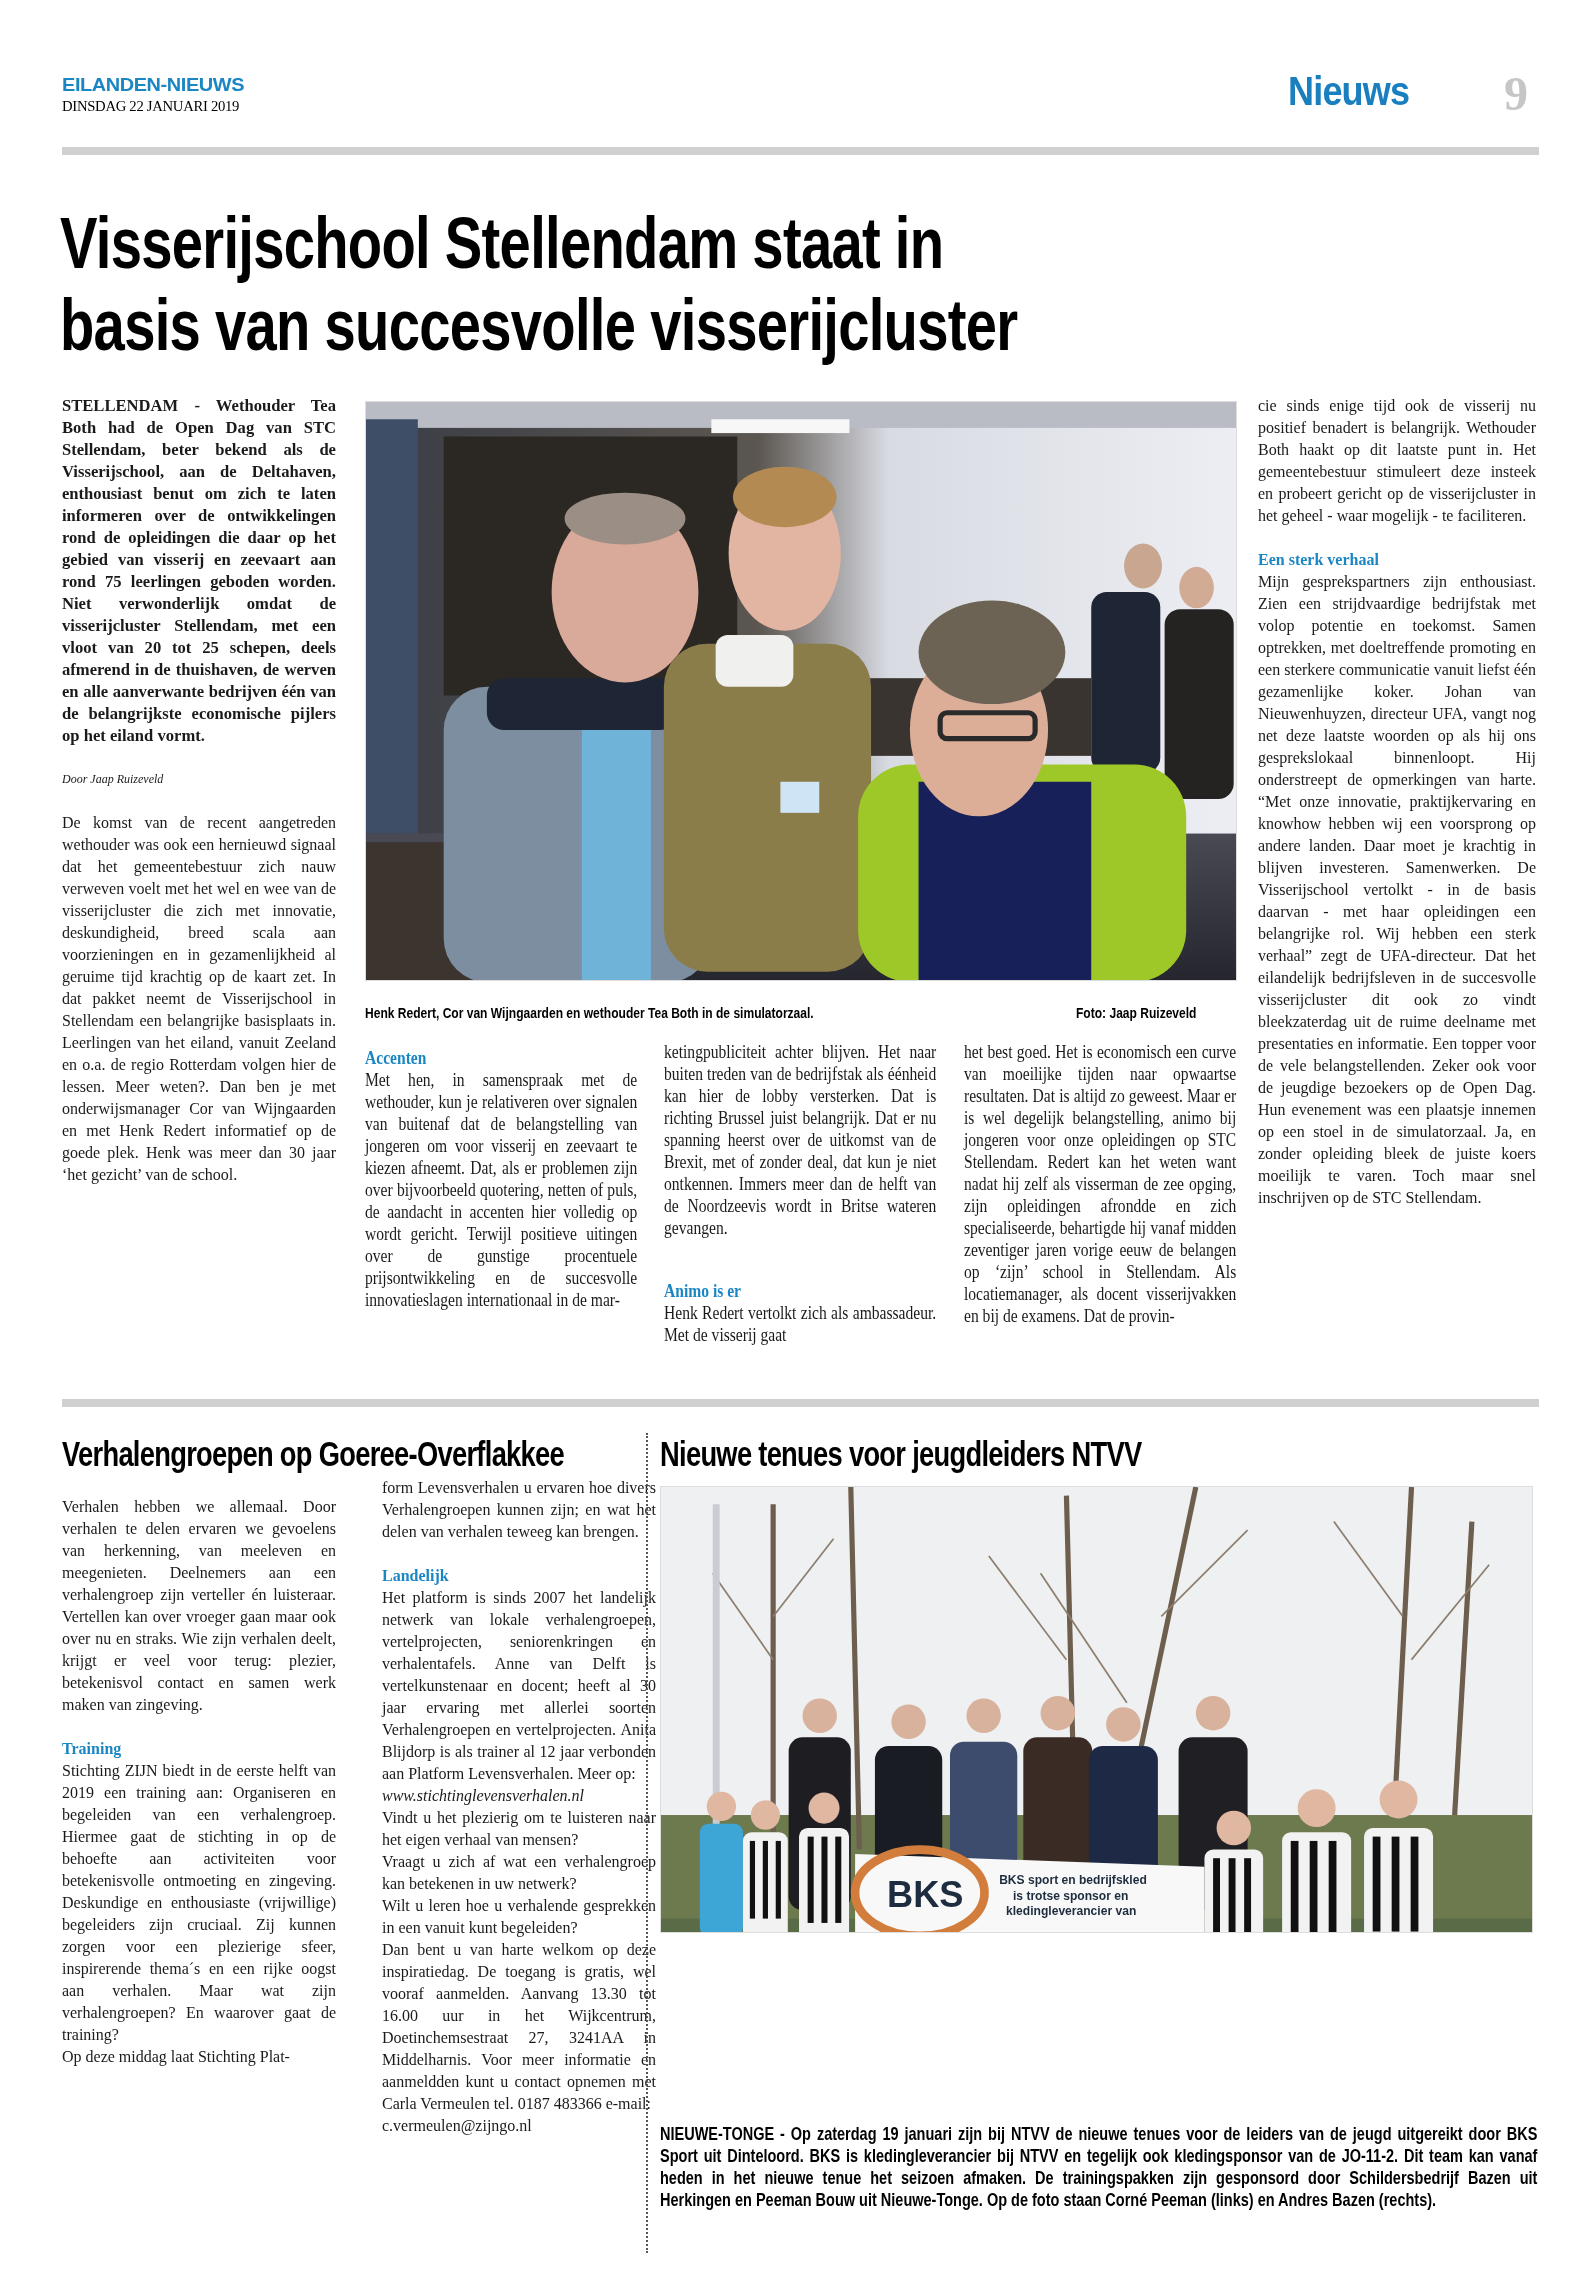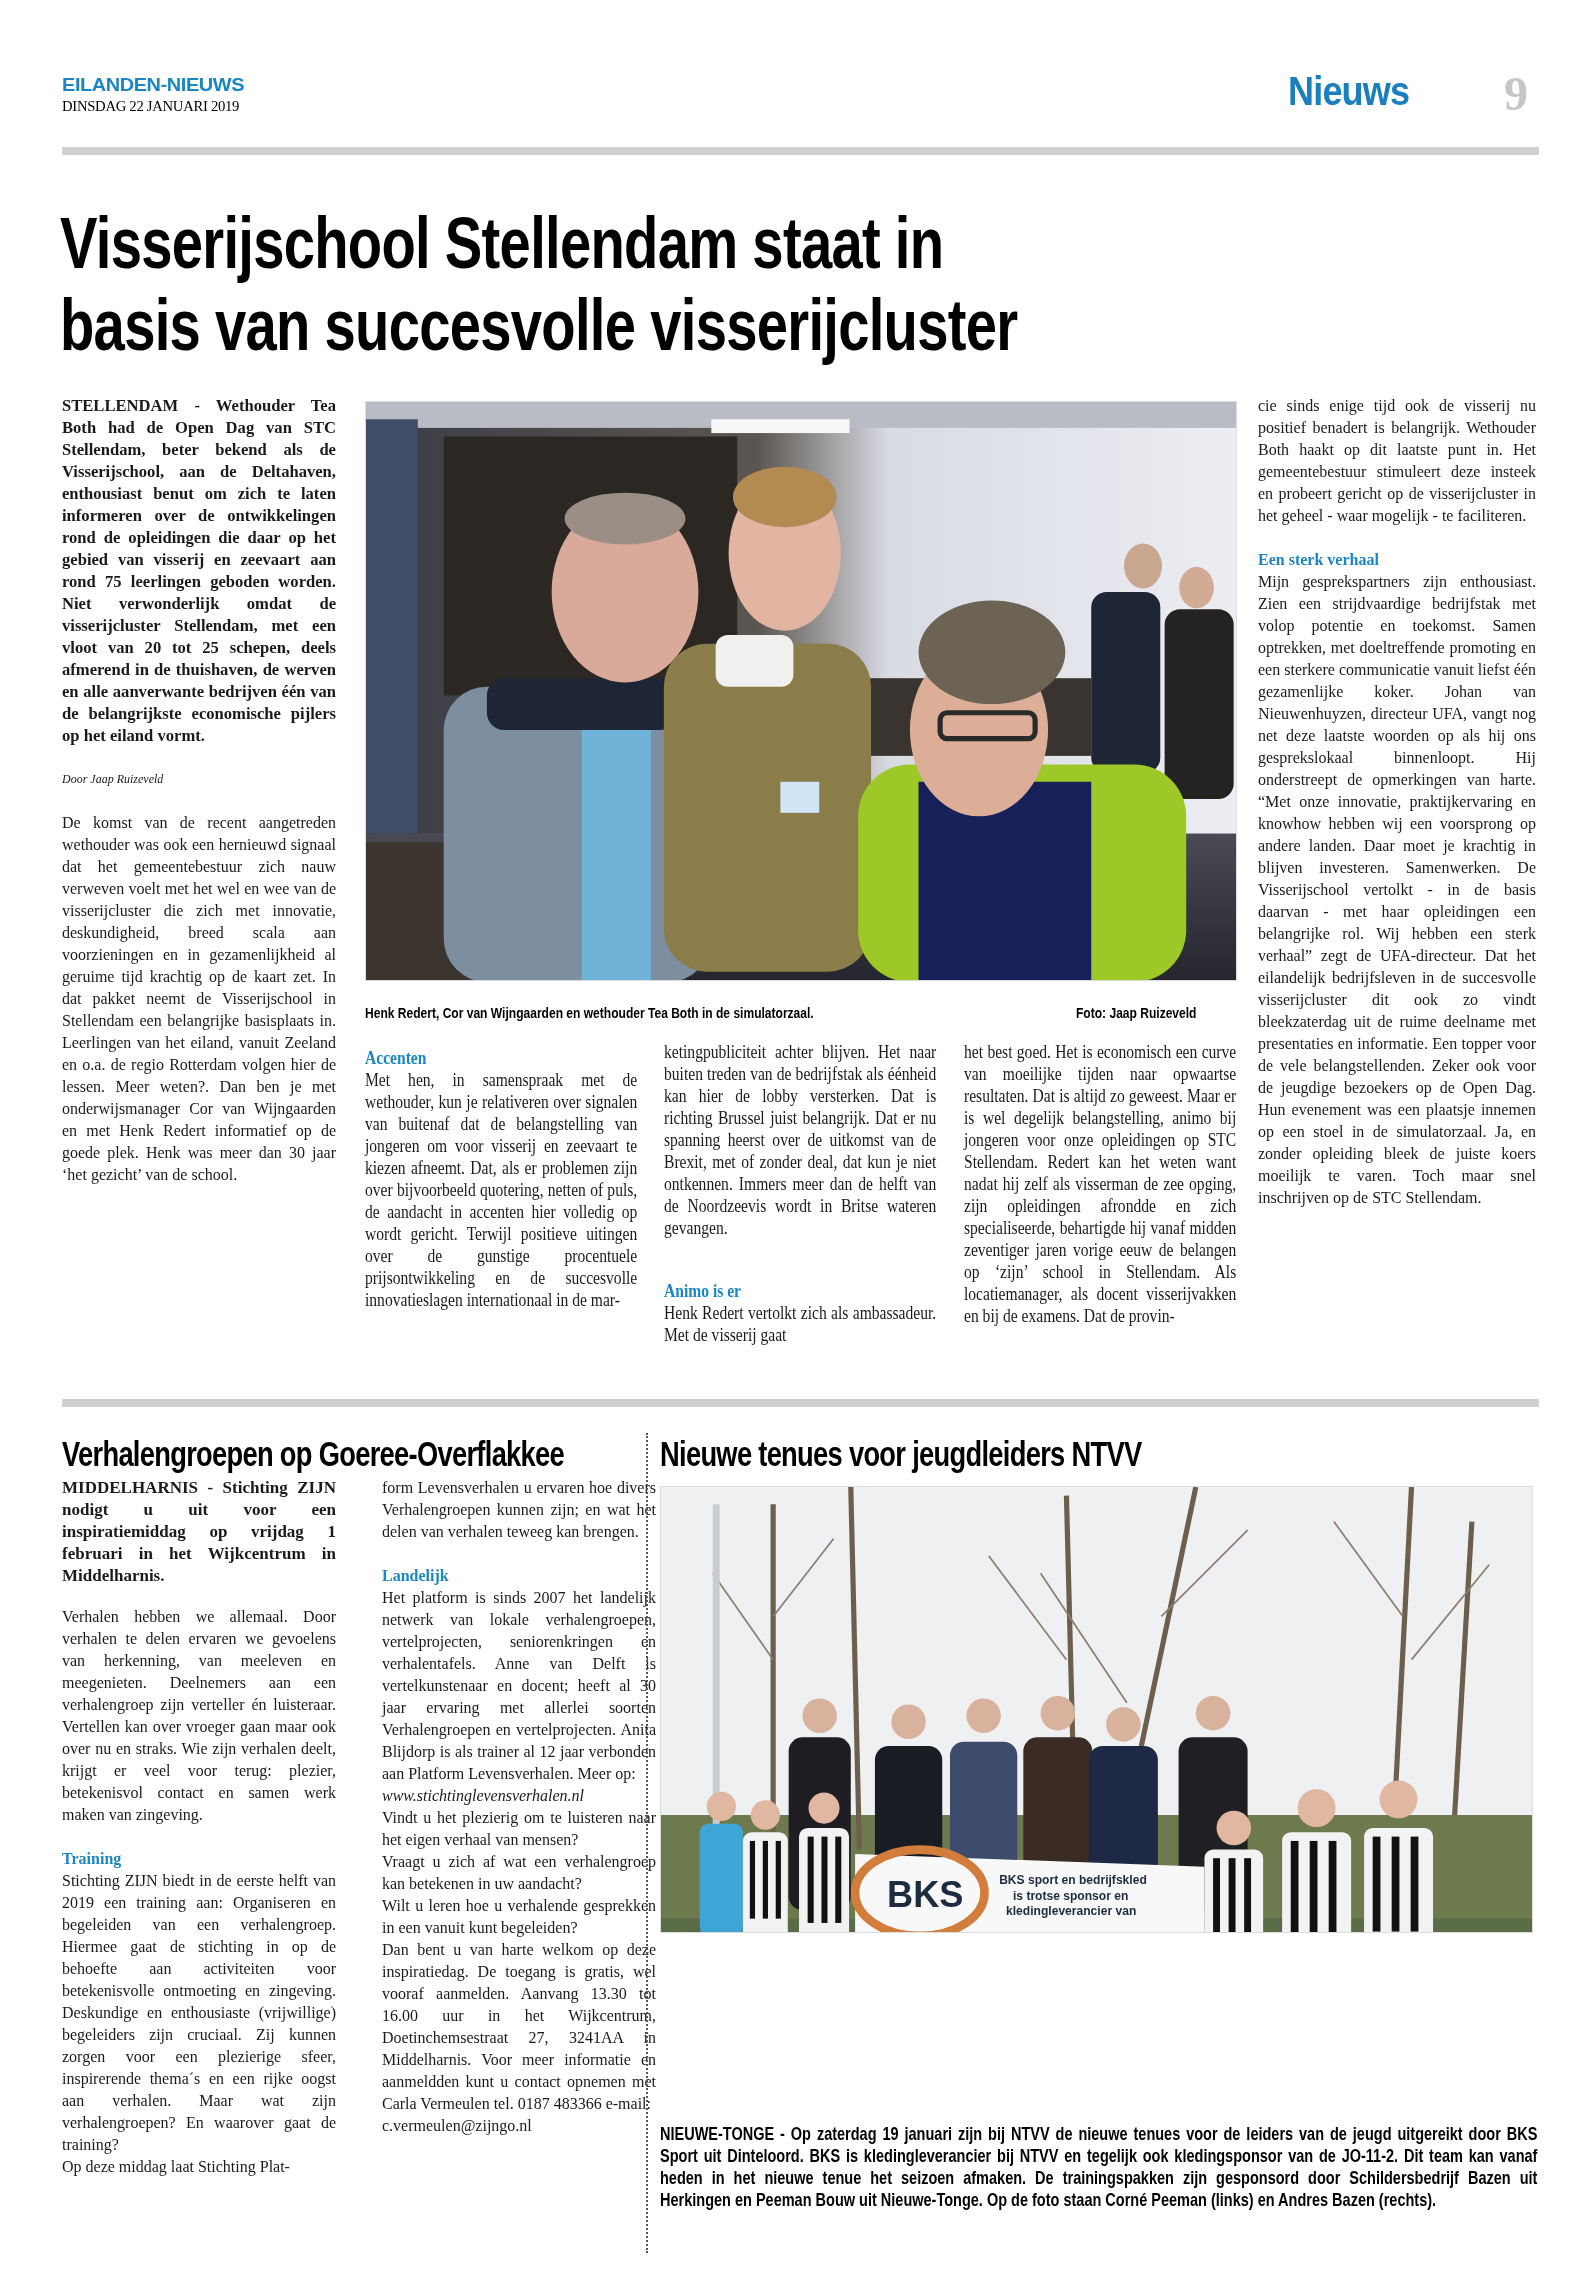--- a/index.html
+++ b/index.html
@@ -122,34 +122,33 @@
   <p>cie sinds enige tijd ook de visserij nu positief benadert is belangrijk. Wethouder Both haakt op dit laatste punt in. Het gemeentebestuur stimuleert deze insteek en probeert gericht op de visserijcluster in het geheel - waar mogelijk - te faciliteren.</p>
   <p class="sub" style="margin-top:22.4px;">Een sterk verhaal</p>
   <p>Mijn gesprekspartners zijn enthousiast. Zien een strijdvaardige bedrijfstak met volop potentie en toekomst. Samen optrekken, met doeltreffende promoting en een sterkere communicatie vanuit liefst één gezamenlijke koker. Johan van Nieuwenhuyzen, directeur UFA, vangt nog net deze laatste woorden op als hij ons gesprekslokaal binnenloopt. Hij onderstreept de opmerkingen van harte. “Met onze innovatie, praktijkervaring en knowhow hebben wij een voorsprong op andere landen. Daar moet je krachtig in blijven investeren. Samenwerken. De Visserijschool vertolkt - in de basis daarvan - met haar opleidingen een belangrijke rol. Wij hebben een sterk verhaal” zegt de UFA-directeur. Dat het eilandelijk bedrijfsleven in de succesvolle visserijcluster dit ook zo vindt bleekzaterdag uit de ruime deelname met presentaties en informatie. Een topper voor de vele belangstellenden. Zeker ook voor de jeugdige bezoekers op de Open Dag. Hun evenement was een plaatsje innemen op een stoel in de simulatorzaal. Ja, en zonder opleiding bleek de juiste koers moeilijk te varen. Toch maar snel inschrijven op de STC Stellendam.</p>
 </div>
 
 <div class="abs rule" style="top:1399px;"></div>
 
 <div class="abs headline h2" style="left:62px; top:1433px;">Verhalengroepen op Goeree-Overflakkee</div>
 
 <div class="abs col" style="left:62px; top:1477px; width:274px;">
-  <p class="lead" style="font-size:17px;">MIDDELHARNIS - Stichting ZIJN nodigt u uit voor een inspiratiemiddag op vrijdag 1 februari in het Wijkcentrum in Middelharnis.</p>
   <p style="margin-top:19px;">Verhalen hebben we allemaal. Door verhalen te delen ervaren we gevoelens van herkenning, van meeleven en meegenieten. Deelnemers aan een verhalengroep zijn verteller én luisteraar. Vertellen kan over vroeger gaan maar ook over nu en straks. Wie zijn verhalen deelt, krijgt er veel voor terug: plezier, betekenisvol contact en samen werk maken van zingeving.</p>
   <p class="sub">Training</p>
   <p>Stichting ZIJN biedt in de eerste helft van 2019 een training aan: Organiseren en begeleiden van een verhalengroep. Hiermee gaat de stichting in op de behoefte aan activiteiten voor betekenisvolle ontmoeting en zingeving. Deskundige en enthousiaste (vrijwillige) begeleiders zijn cruciaal. Zij kunnen zorgen voor een plezierige sfeer, inspirerende thema´s en een rijke oogst aan verhalen. Maar wat zijn verhalengroepen? En waarover gaat de training?</p>
   <p style="text-align:left;">Op deze middag laat Stichting Plat-</p>
 </div>
 
 <div class="abs col" style="left:382px; top:1477px; width:274px;">
   <p>form Levensverhalen u ervaren hoe divers Verhalengroepen kunnen zijn; en wat het delen van verhalen teweeg kan brengen.</p>
   <p class="sub">Landelijk</p>
   <p>Het platform is sinds 2007 het landelijk netwerk van lokale verhalengroepen, vertelprojecten, seniorenkringen en verhalentafels. Anne van Delft is vertelkunstenaar en docent; heeft al 30 jaar ervaring met allerlei soorten Verhalengroepen en vertelprojecten. Anita Blijdorp is als trainer al 12 jaar verbonden aan Platform Levensverhalen. Meer op:</p>
   <p style="text-align:left;font-style:italic;">www.stichtinglevensverhalen.nl</p>
   <p>Vindt u het plezierig om te luisteren naar het eigen verhaal van mensen?</p>
-  <p>Vraagt u zich af wat een verhalengroep kan betekenen in uw aandacht?</p>
+  <p>Vraagt u zich af wat een verhalengroep kan betekenen in uw netwerk?</p>
   <p>Wilt u leren hoe u verhalende gesprekken in een vanuit kunt begeleiden?</p>
   <p>Dan bent u van harte welkom op deze inspiratiedag. De toegang is gratis, wel vooraf aanmelden. Aanvang 13.30 tot 16.00 uur in het Wijkcentrum, Doetinchemsestraat 27, 3241AA in Middelharnis. Voor meer informatie en aanmeldden kunt u contact opnemen met Carla Vermeulen tel. 0187 483366 e-mail:</p>
   <p style="text-align:left;">c.vermeulen@zijngo.nl</p>
 </div>
 
 <div class="abs dotted" style="left:646px; top:1433px; height:820px;"></div>
 
 <div class="abs headline h2" style="left:660px; top:1433px;">Nieuwe tenues voor jeugdleiders NTVV</div>
 
 <div class="abs photo" style="left:660px; top:1486px; width:873px; height:447px;">

